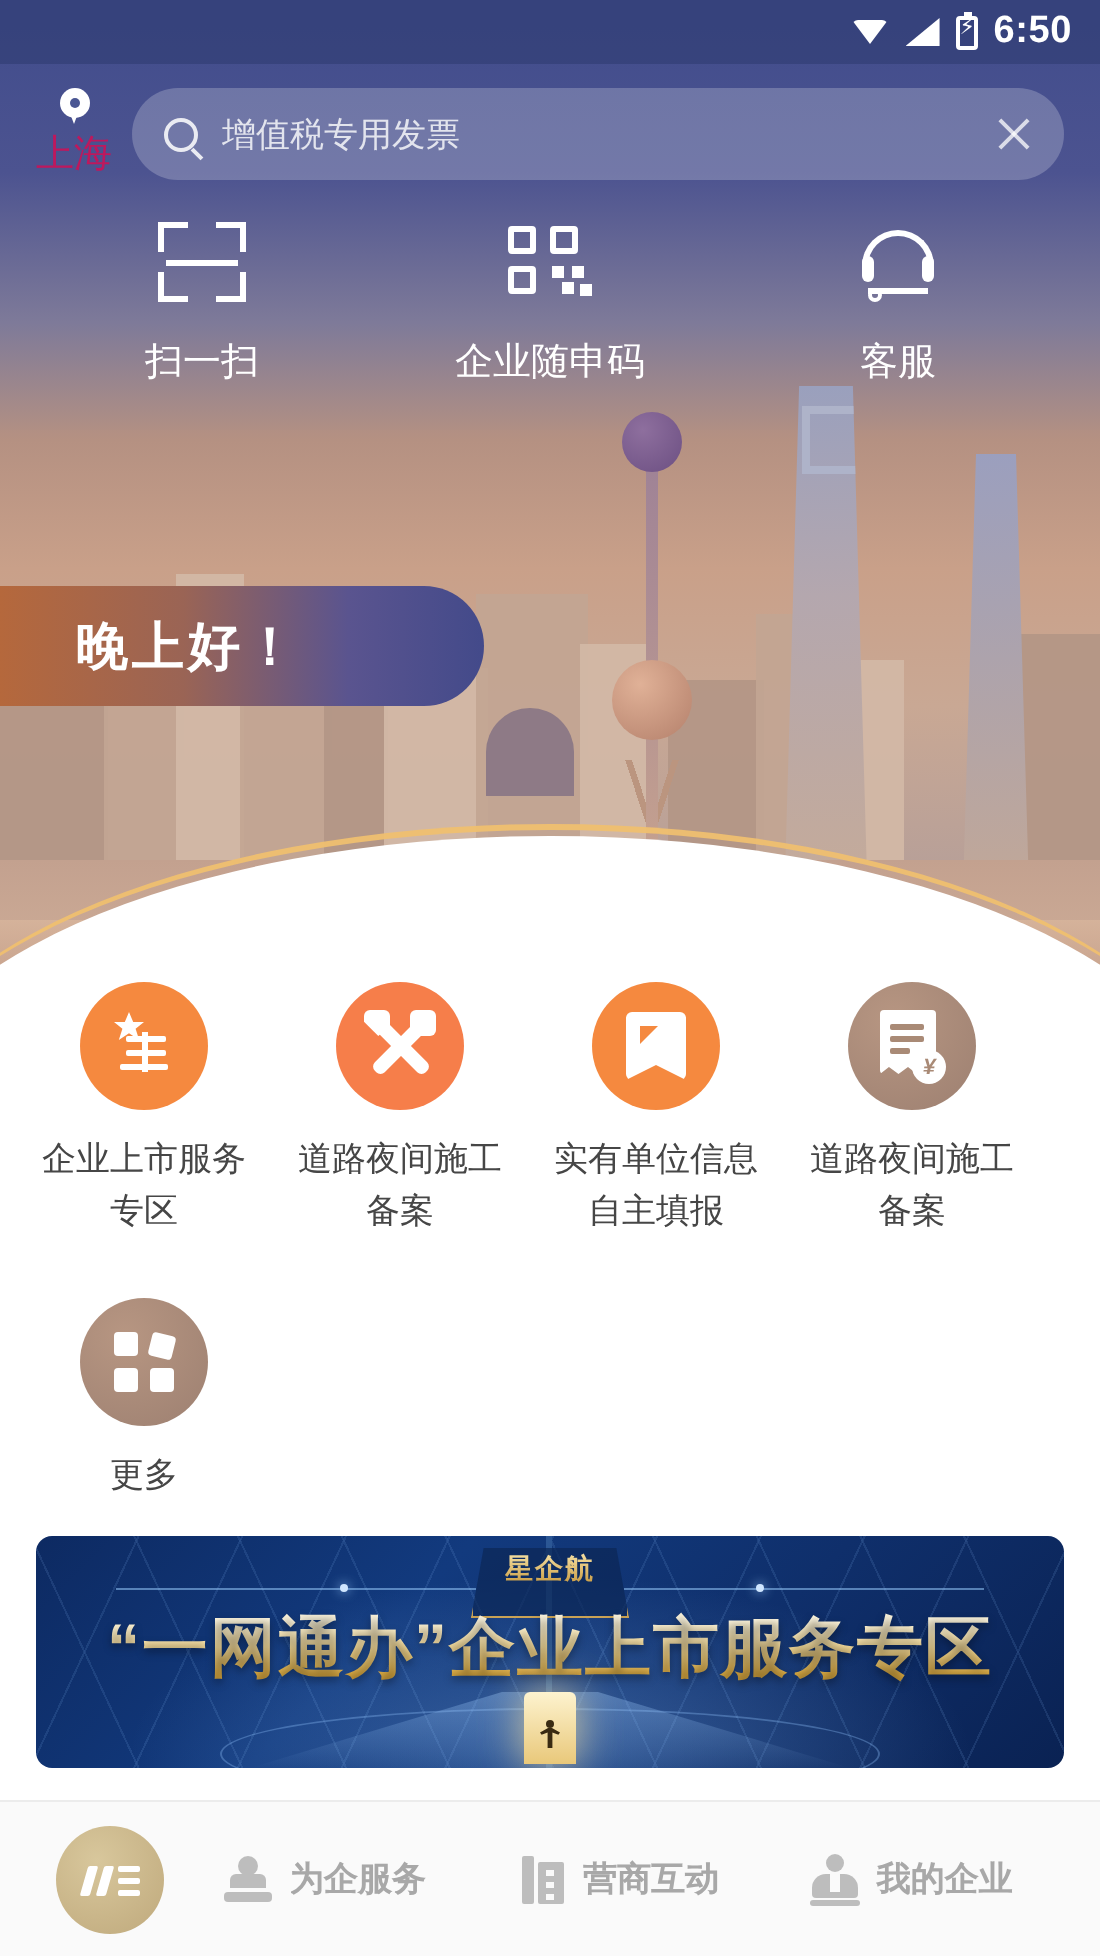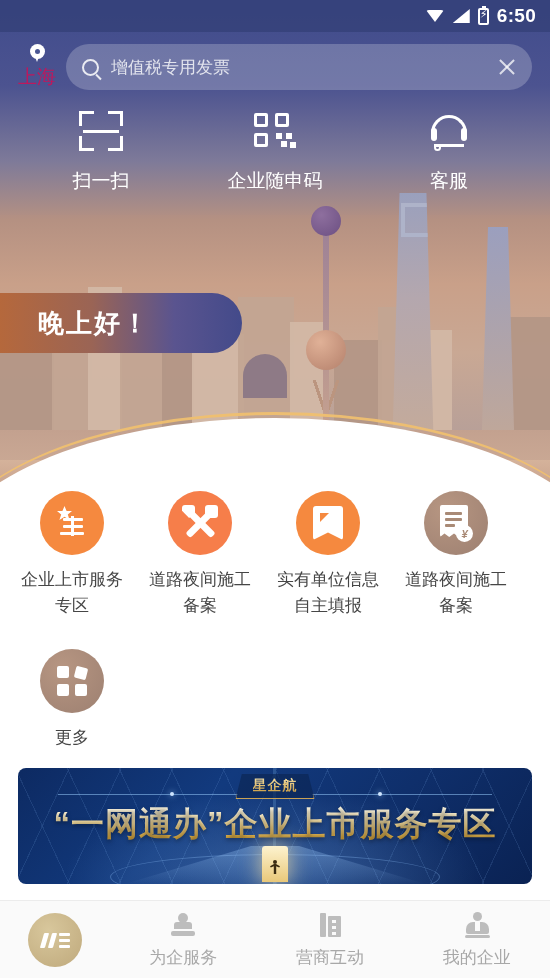--- a/index.html
+++ b/index.html
@@ -240,21 +240,21 @@
       linear-gradient(90deg,transparent 49.6%,#6fa8dc 49.6%,#6fa8dc 50.2%,transparent 50.2%),
       repeating-linear-gradient(115deg,transparent 0 46px,rgba(130,180,240,.5) 46px 47px),
       repeating-linear-gradient(65deg,transparent 0 46px,rgba(130,180,240,.5) 46px 47px);}
   .bn-line{position:absolute;height:1px;background:rgba(150,200,250,.55);}
   .bn-line.a{left:40px;top:26px;width:180px;}
   .bn-line.b{right:40px;top:26px;width:180px;}
   .bn-dot{position:absolute;width:4px;height:4px;border-radius:50%;background:#cfe6ff;
     box-shadow:0 0 6px #9fd0ff;}
   .bn-dot.a{left:152px;top:24px;} .bn-dot.b{right:150px;top:24px;}
   .bn-badge{position:absolute;left:50%;top:6px;transform:translateX(-50%);
-    padding:2px 16px 3px;border:1px solid #c9a255;border-top:0;
+    padding:2px 16px 14px;border:1px solid #c9a255;border-top:0;
     clip-path:polygon(8% 0,92% 0,100% 100%,0 100%);
     background:rgba(12,38,86,.7);}
   .bn-badge span{font-size:14px;font-weight:bold;
     background:linear-gradient(180deg,#f7e3a8,#c99c43);
     -webkit-background-clip:text;background-clip:text;color:transparent;letter-spacing:1px;}
   .bn-title{position:absolute;left:0;top:34px;width:514px;text-align:center;
     font-size:33px;font-weight:bold;letter-spacing:1px;
     background:linear-gradient(180deg,#fff8e0 18%,#f6dc9a 48%,#d9a941 78%,#b8892f 100%);
     -webkit-background-clip:text;background-clip:text;color:transparent;
     text-shadow:0 2px 4px rgba(0,0,0,.35);}
@@ -283,21 +283,21 @@
   .tb-logo{width:54px;height:54px;border-radius:50%;
     background:radial-gradient(circle at 38% 32%,#d8c79c,#bfa97c);
     display:flex;align-items:center;justify-content:center;position:relative;}
   .tb-logo .m{position:absolute;background:#fff;border-radius:1px;}
   .tb-logo .m1{left:14px;top:20px;width:5px;height:15px;transform:skewX(-16deg);}
   .tb-logo .m2{left:22px;top:20px;width:5px;height:15px;transform:skewX(-16deg);}
   .tb-logo .m3{left:31px;top:20px;width:11px;height:3px;}
   .tb-logo .m4{left:31px;top:26px;width:11px;height:3px;}
   .tb-logo .m5{left:31px;top:32px;width:11px;height:3px;}
   .tb-items{flex:1;display:flex;}
-  .tb{flex:1;display:flex;flex-direction:column;align-items:center;gap:7px;}
+  .tb{flex:1;display:flex;flex-direction:row;align-items:center;gap:7px;font-weight:bold;}
   .tb-ic{width:28px;height:28px;position:relative;}
   .tb-lb{font-size:17px;color:#a8a8a8;white-space:nowrap;}
 
   .ti-stamp .hd{position:absolute;left:9px;top:2px;width:10px;height:10px;border-radius:50%;background:#bdbdbd;}
   .ti-stamp .bd{position:absolute;left:5px;top:11px;width:18px;height:7px;border-radius:3px 3px 0 0;background:#bdbdbd;}
   .ti-stamp .bs{position:absolute;left:2px;top:20px;width:24px;height:5px;border-radius:2px;background:#bdbdbd;}
 
   .ti-bldg .a{position:absolute;left:4px;top:2px;width:6px;height:24px;background:#bdbdbd;border-radius:1px;}
   .ti-bldg .b{position:absolute;left:12px;top:5px;width:13px;height:21px;background:#bdbdbd;border-radius:1px;}
   .ti-bldg .w{position:absolute;width:4px;height:3px;background:#fafafa;}

